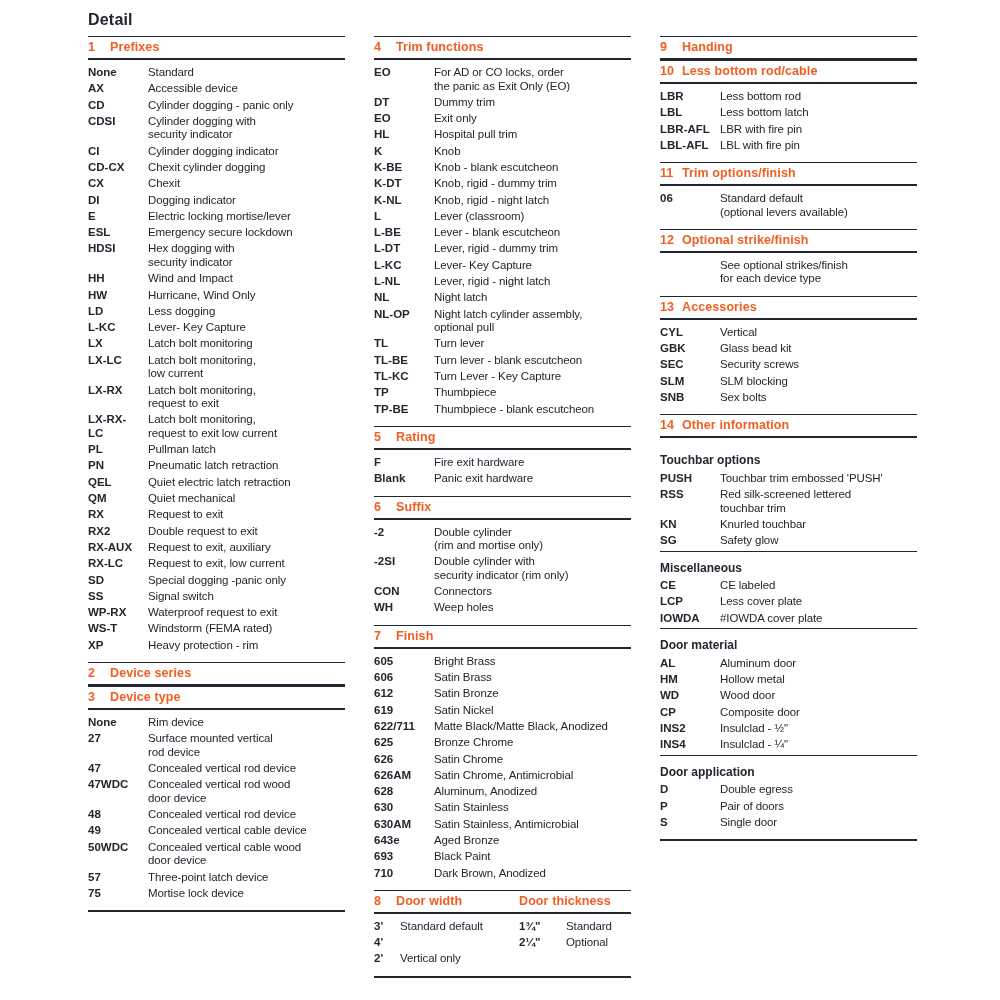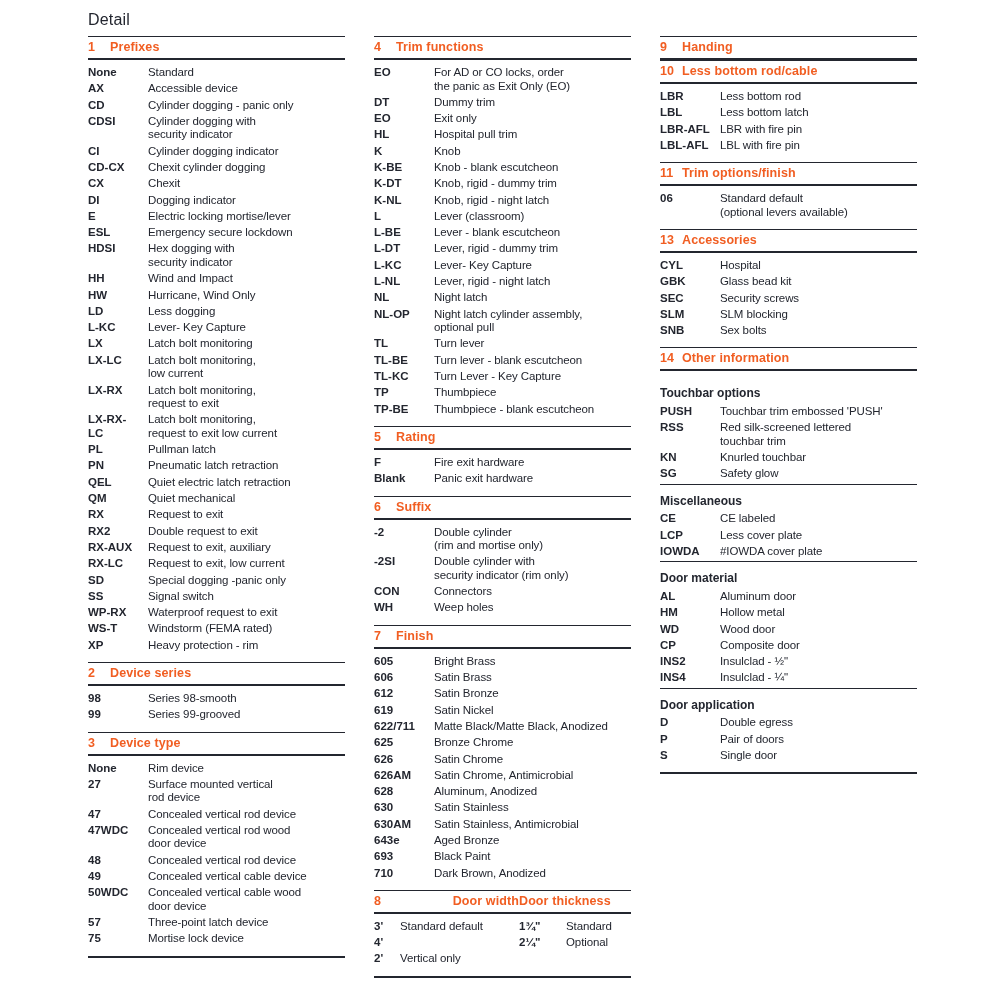--- a/index.html
+++ b/index.html
@@ -3,31 +3,31 @@
 <meta charset="utf-8">
 <style>
   :root{ --accent:#F15E22; --ink:#23262F; --rule:#23262F; }
   *{ box-sizing:border-box; }
   html,body{ margin:0; padding:0; }
   body{
     width:1000px; height:1000px; background:#ffffff; overflow:hidden;
     font-family:"Liberation Sans", sans-serif; color:var(--ink); position:relative;
   }
   .page{ padding:11px 0 0 88px; }
-  .page-title{ font-size:16px; font-weight:normal; letter-spacing:.2px; margin:0 0 7px 0; }
+  .page-title{ font-size:16px; font-weight:bold; letter-spacing:.2px; margin:0 0 7px 0; }
   .cols{ display:flex; gap:29px; }
   .col{ width:257px; }
   .col::after{ content:""; display:block; border-top:2px solid var(--rule); }
   .sec-header{
     border-top:1.5px solid var(--rule); border-bottom:2px solid var(--rule);
     padding:3px 0 4px 0; display:flex; align-items:baseline;
     color:var(--accent); font-weight:bold; font-size:12.5px; letter-spacing:.1px;
   }
   .sec-num{ width:22px; flex:none; }
-  .sec-header.split .w1{ width:123px; flex:none;text-align:right; }
+  .sec-header.split .w1{ width:123px; flex:none; }
   .rows{ padding:6px 0 7px 0; font-size:11.5px; line-height:13.5px; }
   .row{ display:flex; margin-bottom:2.8px; }
   .code{ width:60px; flex:none; font-weight:bold; padding-right:2px; white-space:pre-line; }
   .desc{ flex:1; white-space:pre-line; letter-spacing:-0.1px; }
   .rows.split{ display:flex; }
   .pane.dw{ width:145px; flex:none; }
   .pane.dt{ flex:1; }
   .pane .code.narrow{ width:26px; }
   .pane .code.mid{ width:47px; }
   .group-head{ font-weight:bold; font-size:12px; margin:10px 0 4px 0; }
@@ -184,30 +184,20 @@
               <span class="code">XP</span>
               <span class="desc">Heavy protection - rim</span>
             </div>
           </div>
         </section>
         <section class="section">
           <div class="sec-header">
             <span class="sec-num">2</span>
             <span class="sec-title">Device series</span>
           </div>
-          <div class="rows">
-            <div class="row">
-              <span class="code">98</span>
-              <span class="desc">Series 98-smooth</span>
-            </div>
-            <div class="row">
-              <span class="code">99</span>
-              <span class="desc">Series 99-grooved</span>
-            </div>
-          </div>
         </section>
         <section class="section">
           <div class="sec-header">
             <span class="sec-num">3</span>
             <span class="sec-title">Device type</span>
           </div>
           <div class="rows">
             <div class="row">
               <span class="code">None</span>
               <span class="desc">Rim device</span>
@@ -520,27 +510,40 @@
           <div class="rows">
             <div class="row">
               <span class="code">06</span>
               <span class="desc">Standard default
 (optional levers available)</span>
             </div>
           </div>
         </section>
         <section class="section">
           <div class="sec-header">
+            <span class="sec-num">12</span>
+            <span class="sec-title">Optional strike/finish</span>
+          </div>
+          <div class="rows">
+            <div class="row">
+              <span class="code"></span>
+              <span class="desc">See optional strikes/finish
+for each device type</span>
+            </div>
+          </div>
+        </section>
+        <section class="section">
+          <div class="sec-header">
             <span class="sec-num">13</span>
             <span class="sec-title">Accessories</span>
           </div>
           <div class="rows">
             <div class="row">
               <span class="code">CYL</span>
-              <span class="desc">Hospital</span>
+              <span class="desc">Vertical</span>
             </div>
             <div class="row">
               <span class="code">GBK</span>
               <span class="desc">Glass bead kit</span>
             </div>
             <div class="row">
               <span class="code">SEC</span>
               <span class="desc">Security screws</span>
             </div>
             <div class="row">

